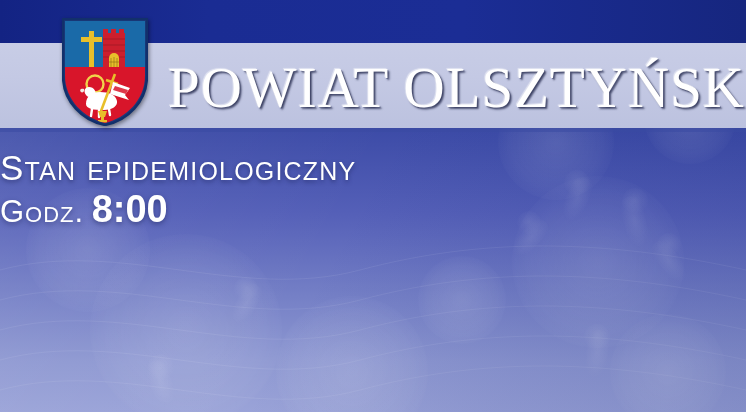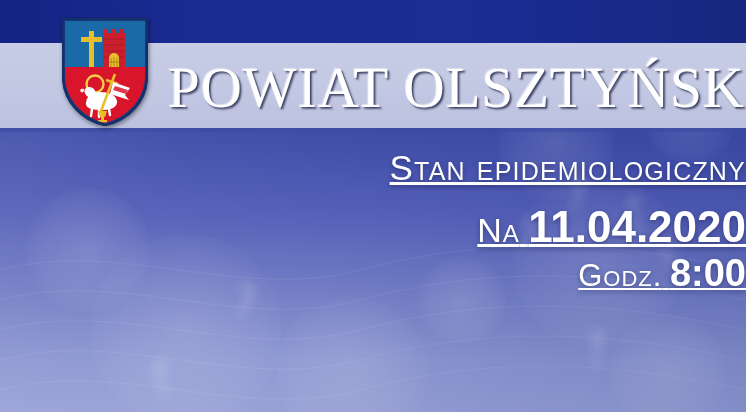--- a/index.html
+++ b/index.html
@@ -99,23 +99,22 @@
 
   
   .body-text {
     position: absolute;
     left: 0; top: 132px;
     width: 746px;
     height: 280px;
     z-index: 6;
     display: flex;
     flex-direction: column;
-    align-items: flex-end;
+    align-items: flex-start;
     color: #ffffff;
-    text-decoration: underline;
   }
   .line-subtitle {
     margin-top: 16px;
     font-size: 35px;
     font-variant: small-caps;
     letter-spacing: 1.2px;
     white-space: nowrap;
     text-shadow: 0 2px 4px rgba(25,32,85,0.55);
   }
   .line-date {
@@ -266,24 +265,20 @@
       <rect x="36" y="102" width="9" height="2.4" fill="#e8bf2a"></rect>
     </g>
     <path d="M1 1 H85 V58 C85 84, 65 103, 43 107 C21 103, 1 84, 1 58 Z" fill="none" stroke="#12306b" stroke-width="2.4"></path>
   </svg>
 
   <div class="title-powiat">POWIAT OLSZTYŃSKI</div>
 
   <div class="body-text">
     <div class="line-subtitle">Stan epidemiologiczny</div>
 
-    <div class="line-date">
-      <span class="lead">Na</span>
-      <span class="big">11.04.2020</span>
-    </div>
 
     <div class="line-time">
       <span class="lead">Godz.</span>
       <span class="big">8:00</span>
     </div>
   </div>
 
 </div>
 
 </body></html>

